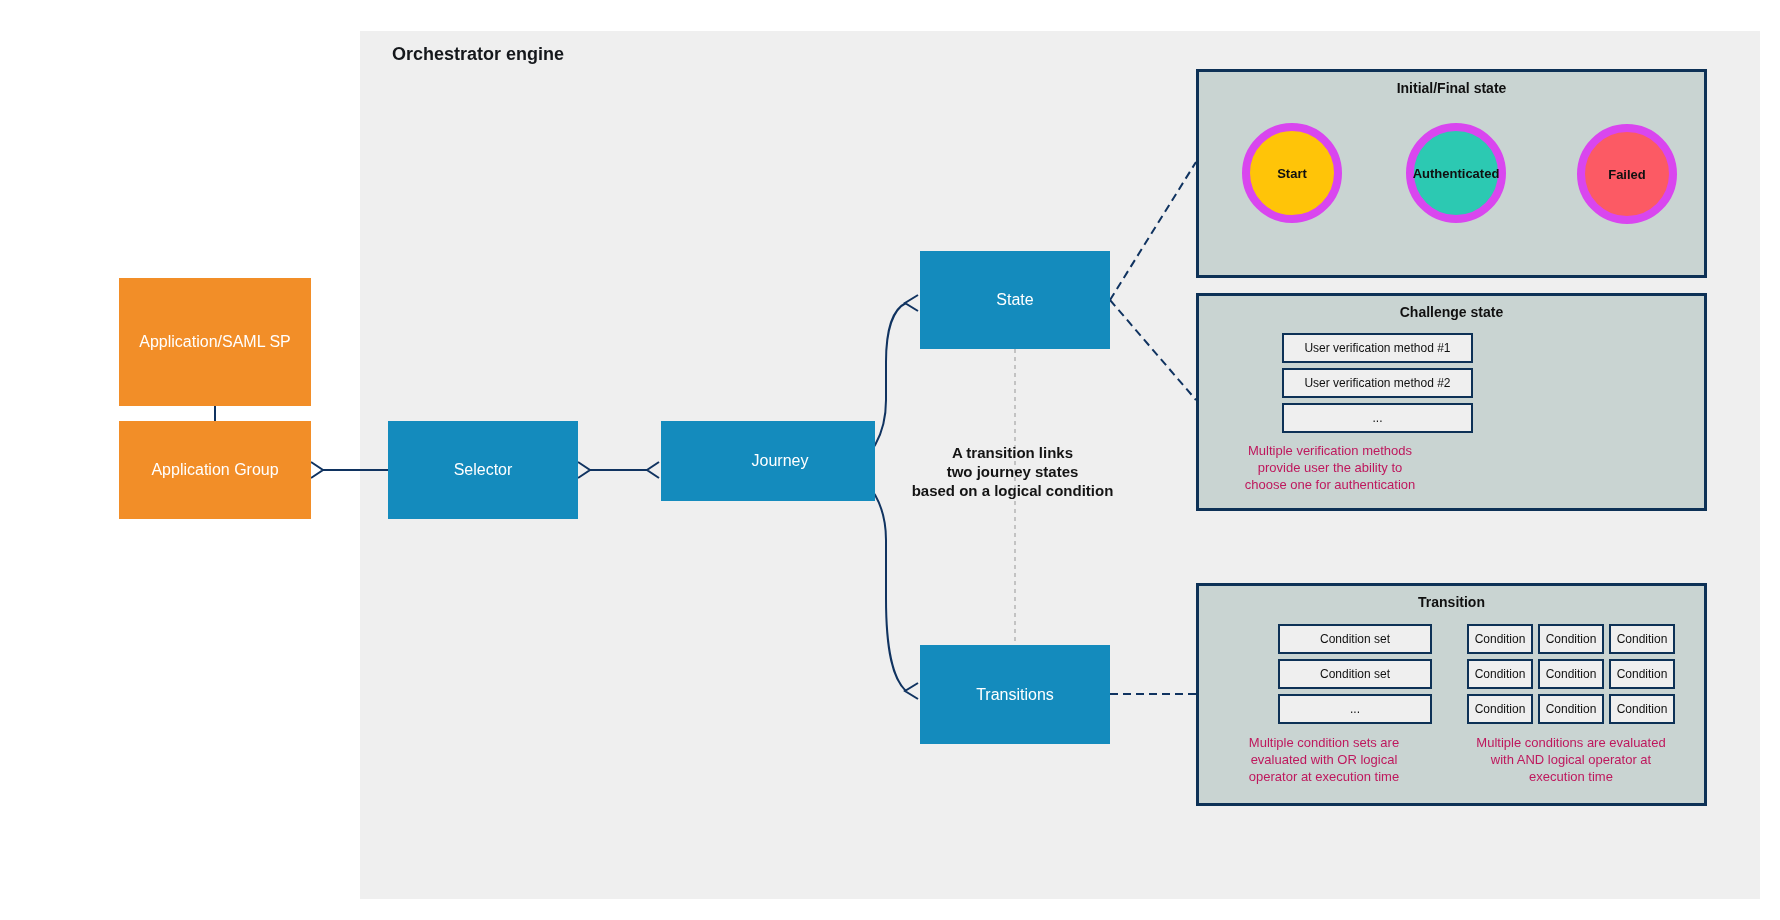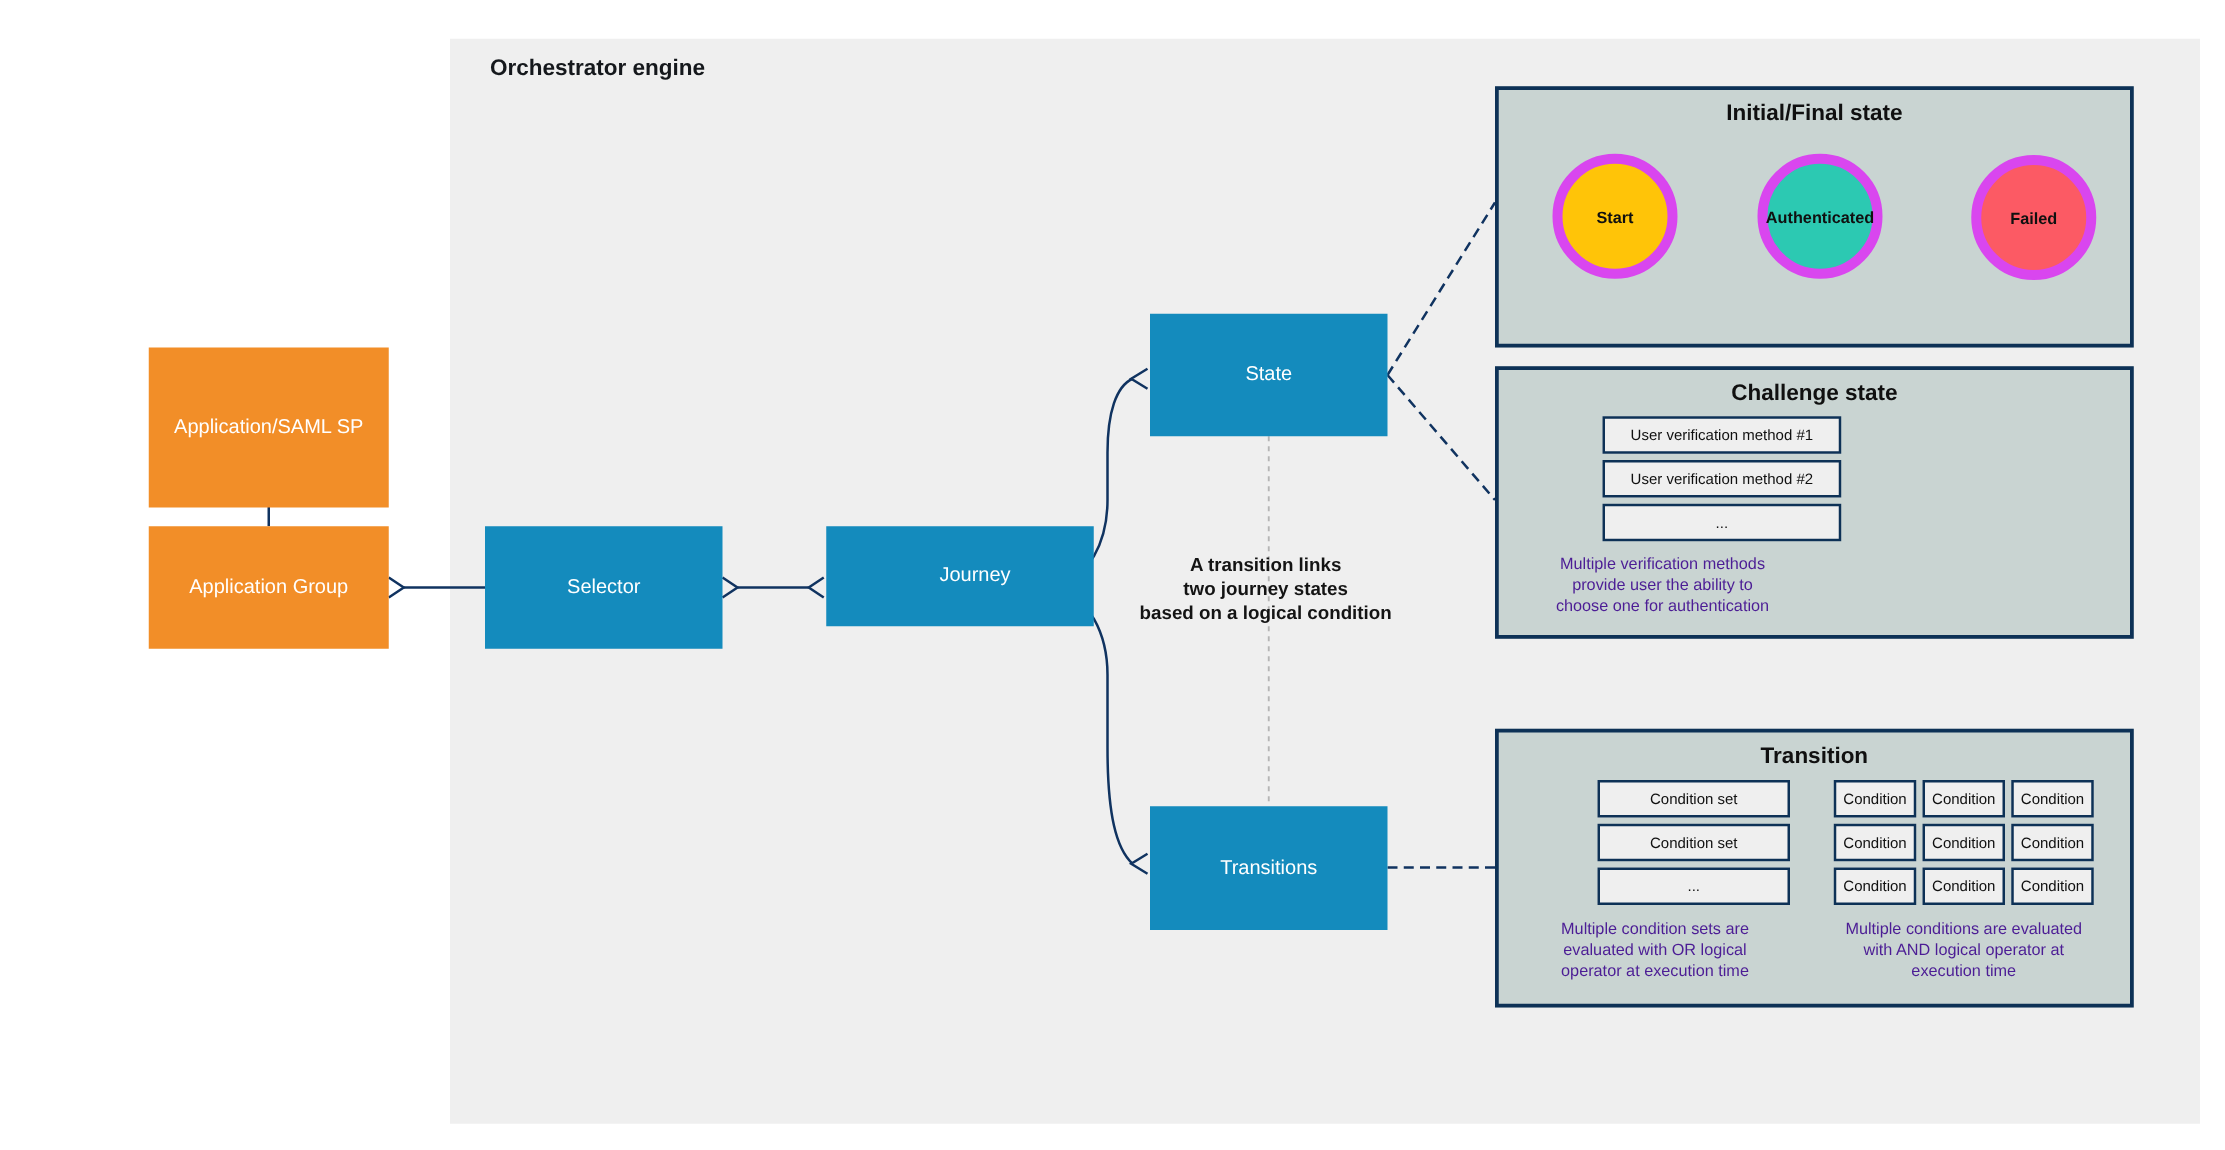--- a/index.html
+++ b/index.html
@@ -24,38 +24,38 @@
 
   .mid-note{position:absolute;left:840px;top:443px;width:345px;text-align:center;
             font-size:15px;font-weight:bold;line-height:19px;color:#141414;}
 
   .panel{position:absolute;left:1196px;width:511px;background:#C9D4D2;
          border:3px solid #0D3156;box-sizing:border-box;}
   #panel-initial{top:69px;height:209px;}
   #panel-challenge{top:293px;height:218px;}
   #panel-transition{top:583px;height:223px;}
   .panel-title{position:absolute;left:0;right:0;top:8px;text-align:center;
-               font-size:18px;font-weight:bold;color:#101010;}
+               font-size:14px;font-weight:bold;color:#101010;}
 
   .circle{position:absolute;width:100px;height:100px;border-radius:50%;
           border:8px solid #d946ef;box-sizing:border-box;display:flex;align-items:center;
           justify-content:center;font-size:13px;font-weight:bold;color:#101010;text-align:center;}
   #circle-start{left:43px;top:51px;background:#FFC408;}
   #circle-auth{left:207px;top:51px;background:#2CC9B2;}
   #circle-failed{left:378px;top:52px;background:#FC5A64;}
 
   .vstack{position:absolute;display:flex;flex-direction:column;gap:5px;margin-left:48px;}
   .small-box{height:30px;border:2px solid #0D3156;background:#EFEFEF;box-sizing:border-box;
              display:flex;align-items:center;justify-content:center;font-size:12px;color:#101010;}
   #method-stack{left:35px;top:37px;width:191px;}
   #condset-stack{left:31px;top:38px;width:154px;}
   #cond-grid{position:absolute;left:268px;top:38px;display:grid;
              grid-template-columns:repeat(3,66px);grid-auto-rows:30px;gap:5px;}
 
-  .panel-note{position:absolute;text-align:center;font-size:13px;line-height:17px;color:#4c1d95;}
+  .panel-note{position:absolute;text-align:center;font-size:13px;line-height:17px;color:#be185d;}
   #challenge-note{left:16px;top:146px;width:230px;}
   #or-note{left:15px;top:148px;width:220px;}
   #and-note{left:262px;top:148px;width:220px;}
 </style>
 </head>
 <body>
 
 <div class="canvas">
 
   <div class="engine"></div>

